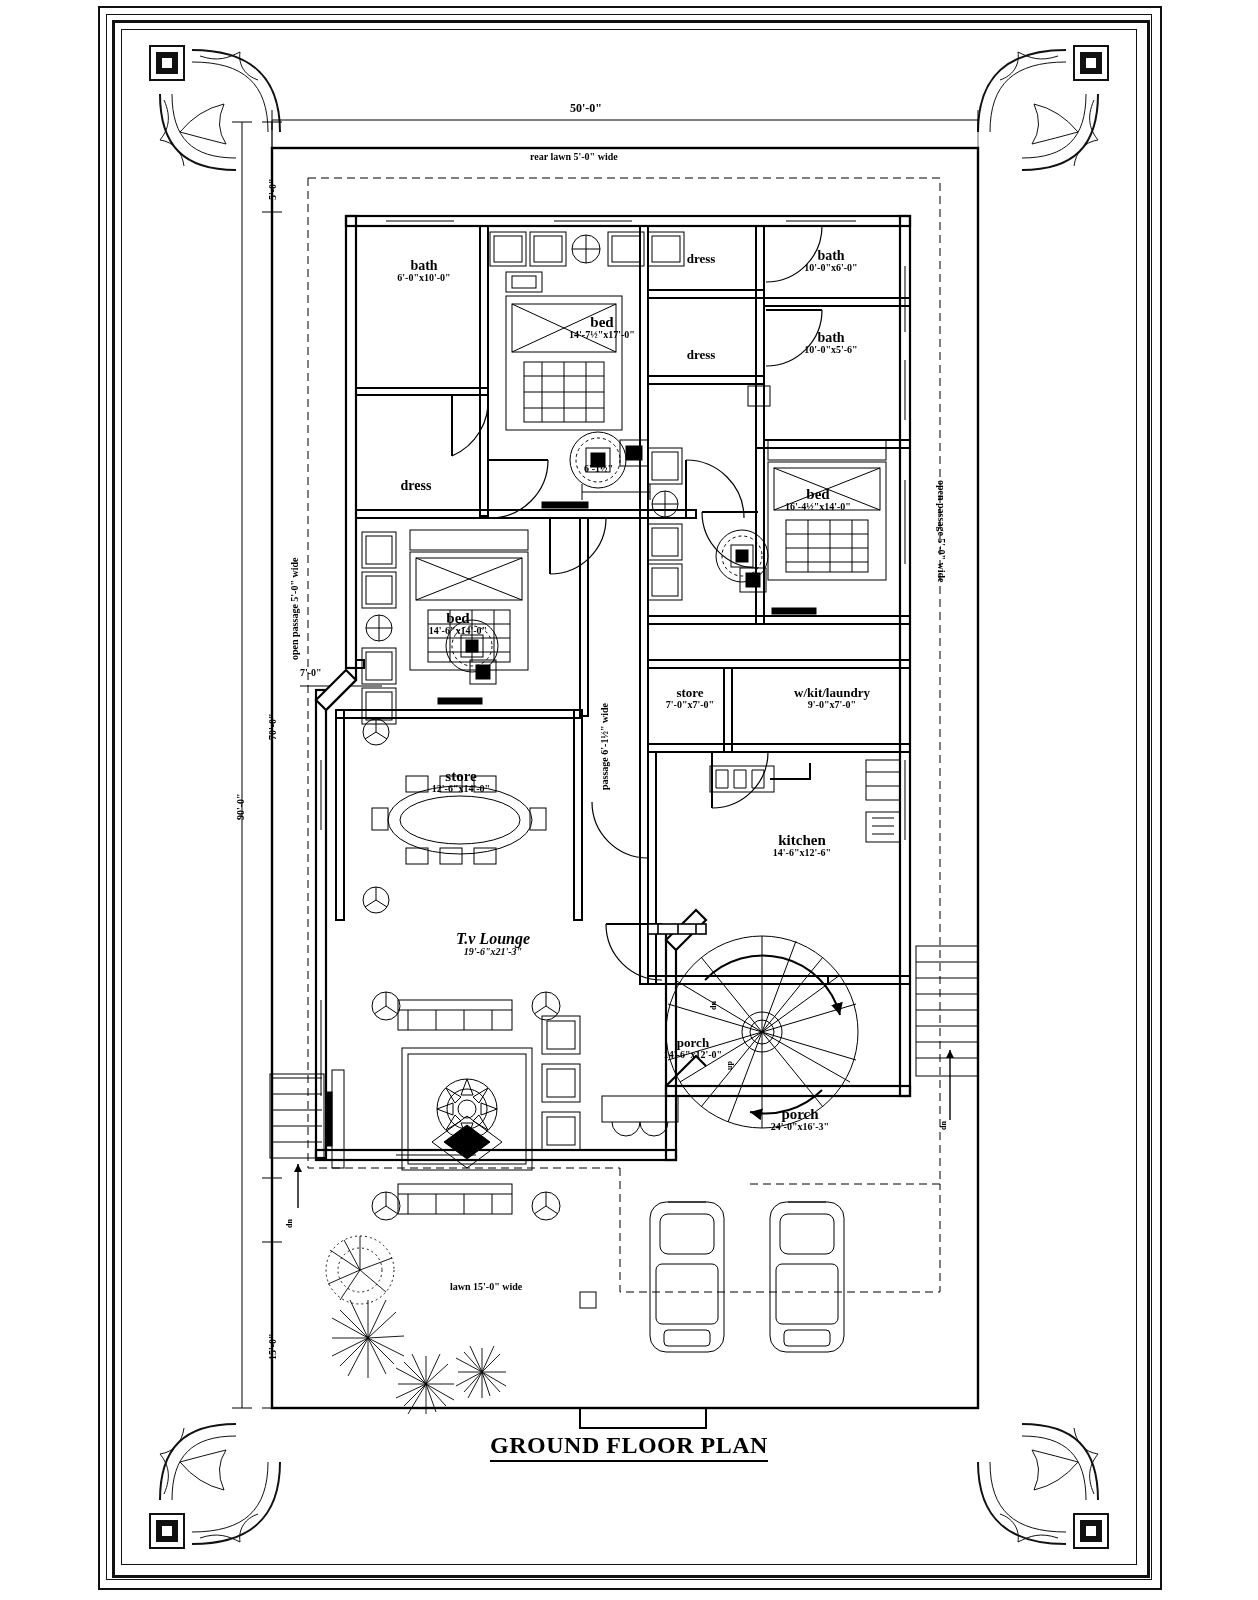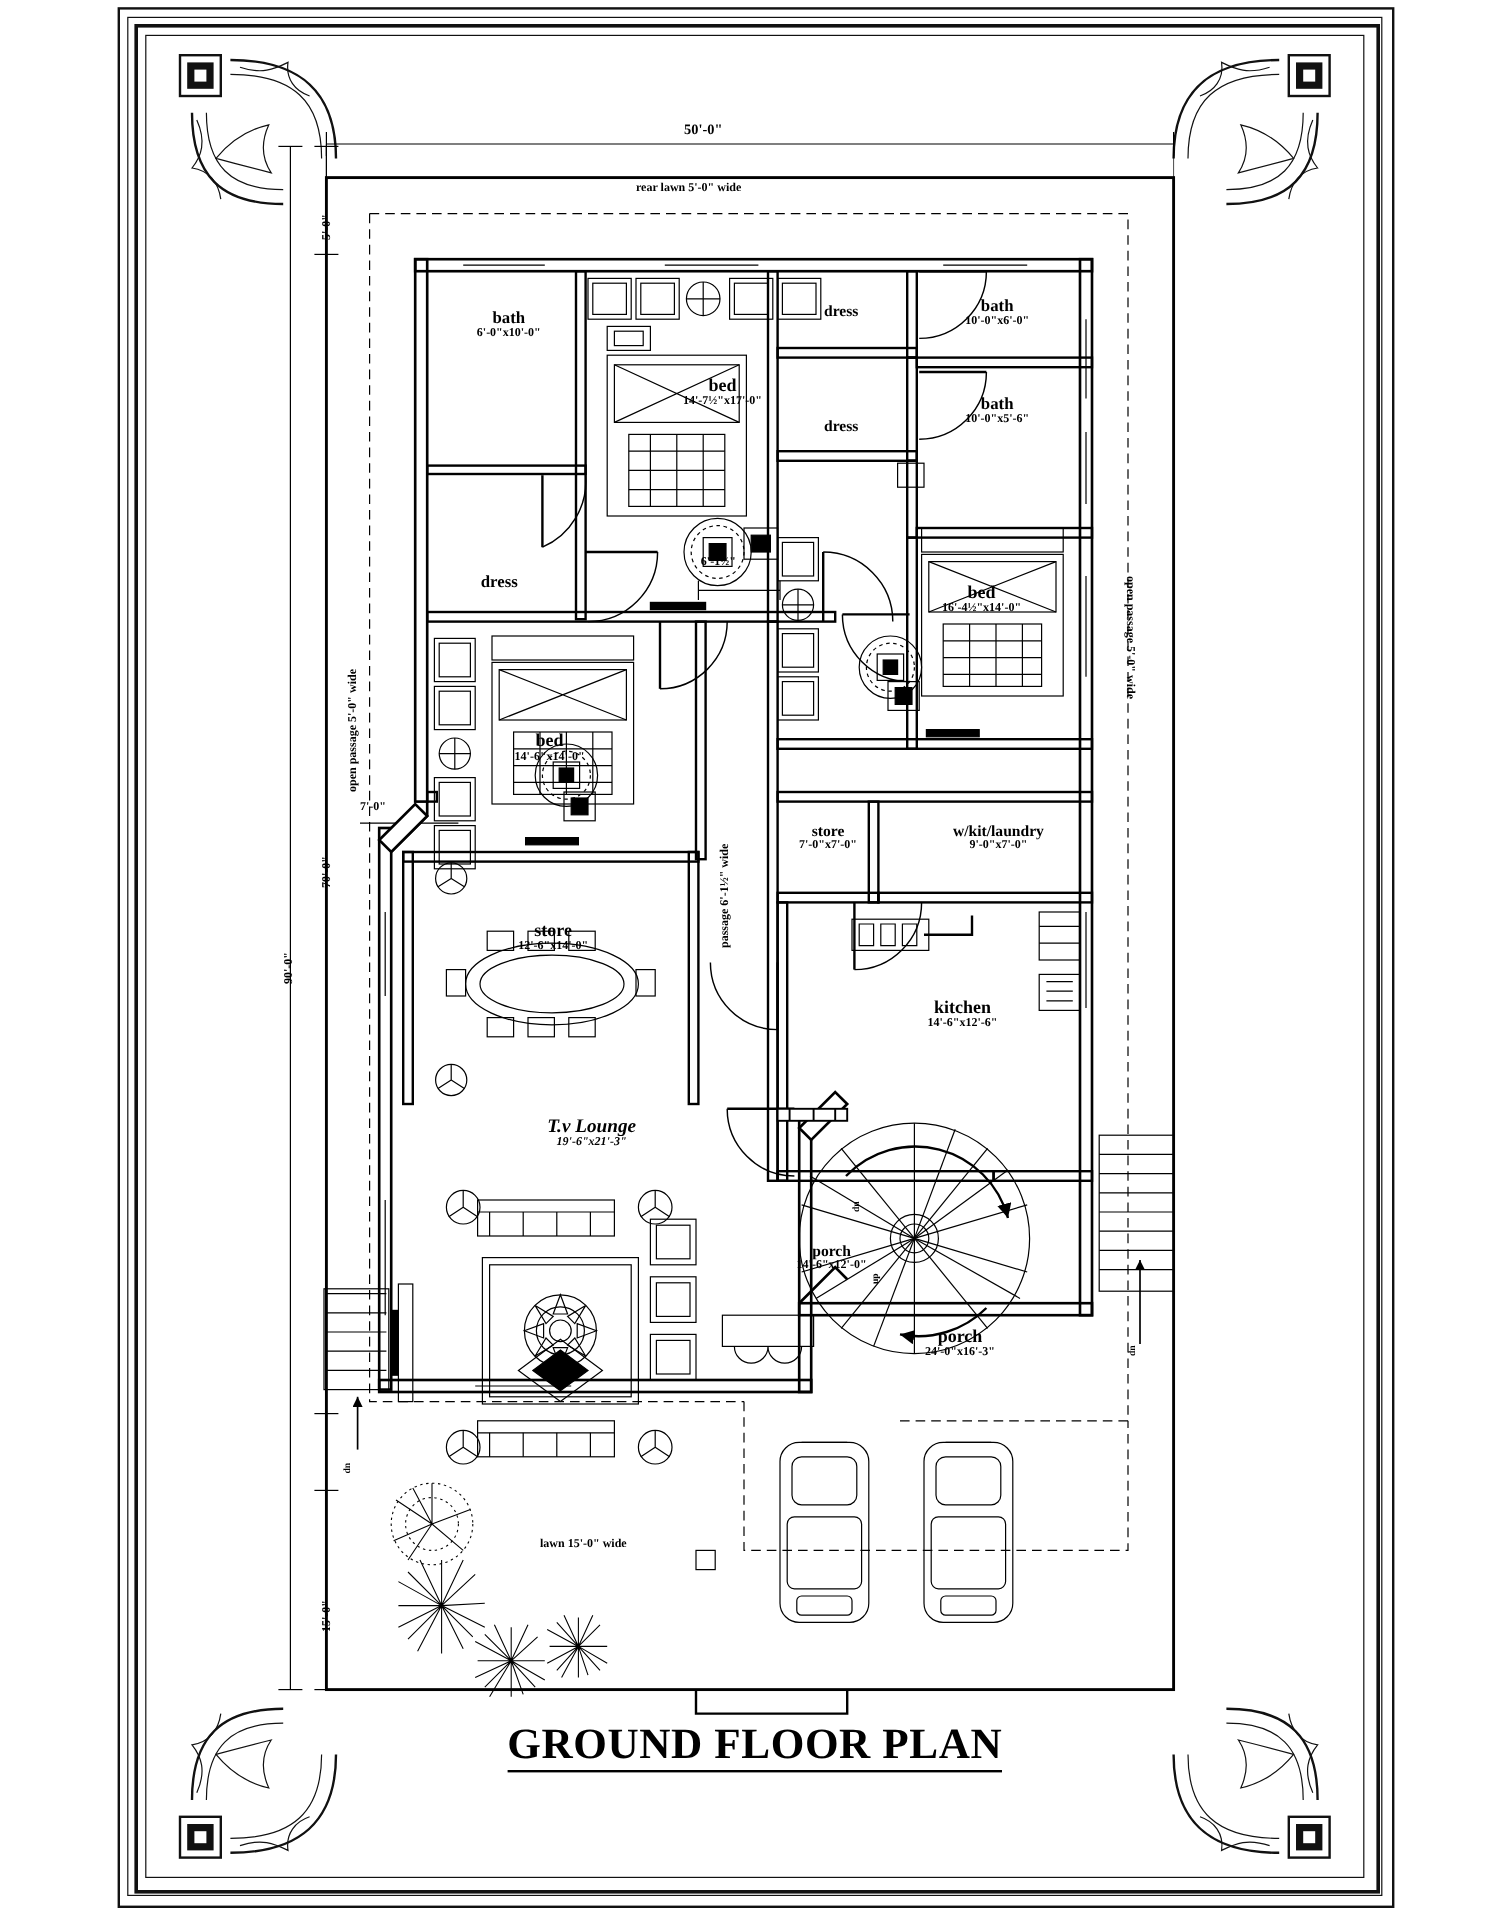--- a/index.html
+++ b/index.html
@@ -23,21 +23,21 @@
   .lbl{position:absolute;font-family:"Liberation Serif",serif;color:#000;text-align:center;
        line-height:1.08;white-space:nowrap;}
   .lbl .n{display:block;font-weight:700;}
   .lbl .d{display:block;font-weight:700;font-size:10px;}
   .rot90{transform:rotate(-90deg);transform-origin:left top;}
   .rot90cw{transform:rotate(90deg);transform-origin:left top;}
   .small{font-size:10px;font-weight:700;}
   .tiny{font-size:8px;font-weight:700;}
 
   #title{position:absolute;left:0;right:0;top:1432px;text-align:center;}
-  #title span{font-size:36px;font-weight:700;letter-spacing:.5px;border-bottom:2px solid #000;
+  #title span{font-size:24px;font-weight:700;letter-spacing:.5px;border-bottom:2px solid #000;
     padding-bottom:2px;font-family:"Liberation Serif",serif;}
 </style>
 </head>
 <body>
 
 <div id="page">
 
   <div class="frame-outer"></div>
   <div class="frame-mid"></div>
   <div class="frame-in"></div>

